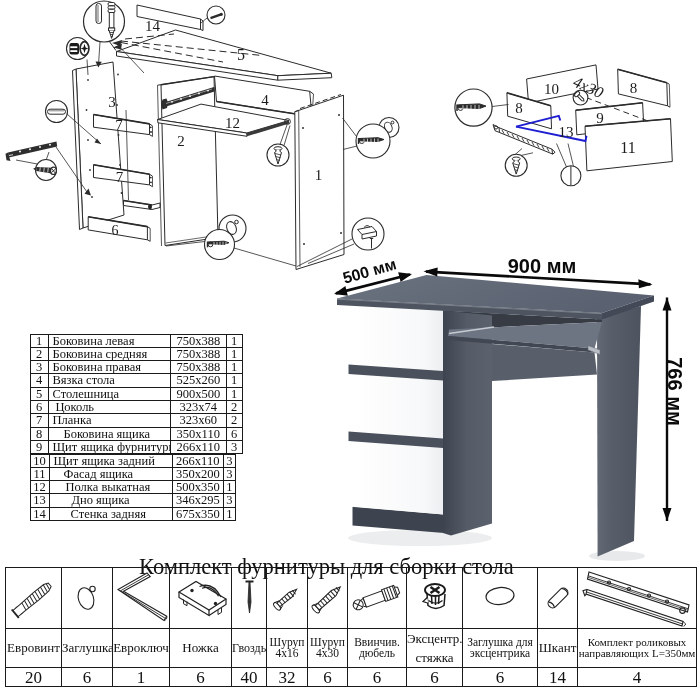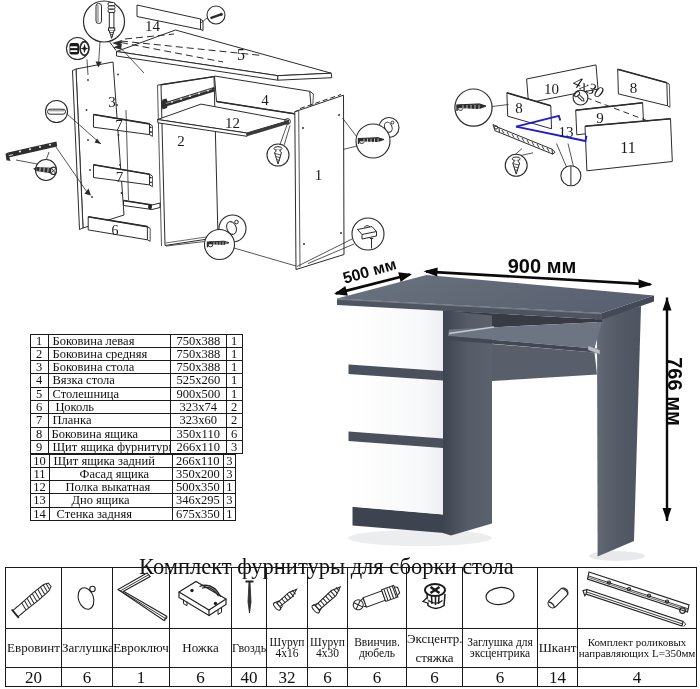--- a/index.html
+++ b/index.html
@@ -362,21 +362,21 @@
         <td class="cc">1</td>
       </tr>
 <tr>
         <td class="cc">2</td>
         <td class="nm">Боковина средняя</td>
         <td class="cc">750х388</td>
         <td class="cc">1</td>
       </tr>
 <tr>
         <td class="cc">3</td>
-        <td class="nm">Боковина стола</td>
+        <td class="nm">Боковина правая</td>
         <td class="cc">750х388</td>
         <td class="cc">1</td>
       </tr>
 <tr>
         <td class="cc">4</td>
         <td class="nm">Вязка стола</td>
         <td class="cc">525х260</td>
         <td class="cc">1</td>
       </tr>
 <tr>
@@ -392,21 +392,21 @@
         <td class="cc">2</td>
       </tr>
 <tr>
         <td class="cc">7</td>
         <td class="nm" style="">Планка</td>
         <td class="cc">323х60</td>
         <td class="cc">2</td>
       </tr>
 <tr>
         <td class="cc">8</td>
-        <td class="nm" style="padding-left:3px">Боковина ящика</td>
+        <td class="nm" style="padding-left:15px">Боковина ящика</td>
         <td class="cc">350х110</td>
         <td class="cc">6</td>
       </tr>
 <tr>
         <td class="cc">9</td>
         <td class="nm">Щит ящика фурнитуры</td>
         <td class="cc">266х110</td>
         <td class="cc">3</td>
       </tr>
 </tbody>
@@ -420,39 +420,39 @@
     </colgroup>
 <tbody>
       <tr>
         <td class="cc">10</td>
         <td class="nm">Щит ящика задний</td>
         <td class="cc">266х110</td>
         <td class="cc">3</td>
       </tr>
 <tr>
         <td class="cc">11</td>
-        <td class="nm" style="padding-left:30px">Фасад ящика</td>
+        <td class="nm" style="padding-left:14px">Фасад ящика</td>
         <td class="cc">350х200</td>
         <td class="cc">3</td>
       </tr>
 <tr>
         <td class="cc">12</td>
         <td class="nm" style="padding-left:16px">Полка выкатная</td>
         <td class="cc">500х350</td>
         <td class="cc">1</td>
       </tr>
 <tr>
         <td class="cc">13</td>
         <td class="nm" style="padding-left:22px">Дно ящика</td>
         <td class="cc">346х295</td>
         <td class="cc">3</td>
       </tr>
 <tr>
         <td class="cc">14</td>
-        <td class="nm" style="padding-left:7px">Стенка задняя</td>
+        <td class="nm" style="padding-left:21px">Стенка задняя</td>
         <td class="cc">675х350</td>
         <td class="cc">1</td>
       </tr>
 </tbody>
   </table>
 
 <div id="title" class="abs" style="left:139px;top:554px;width:374px;text-align:center">Комплект фурнитуры для сборки стола</div>
 
 <table id="hw" class="abs" style="left:5px;top:567px;width:691px">
 <colgroup>

